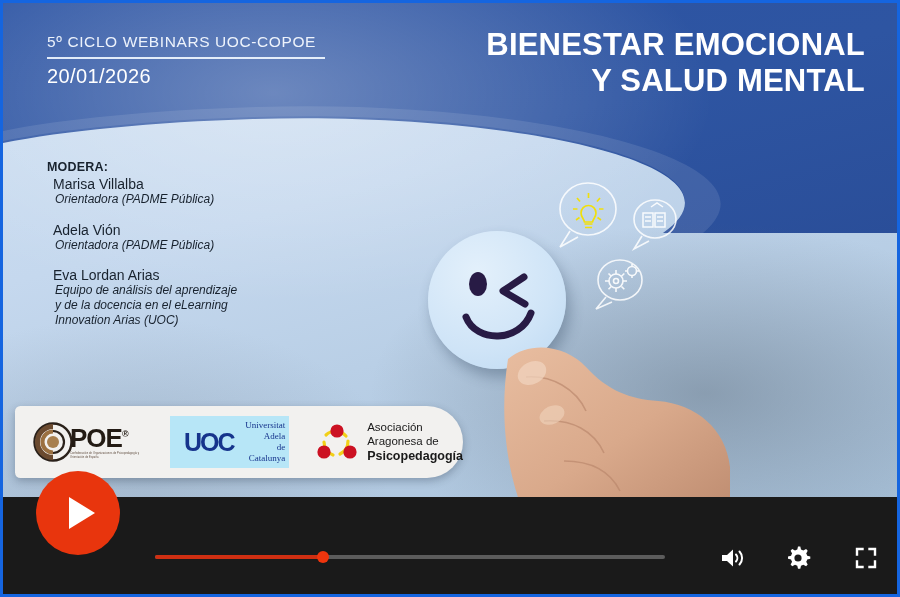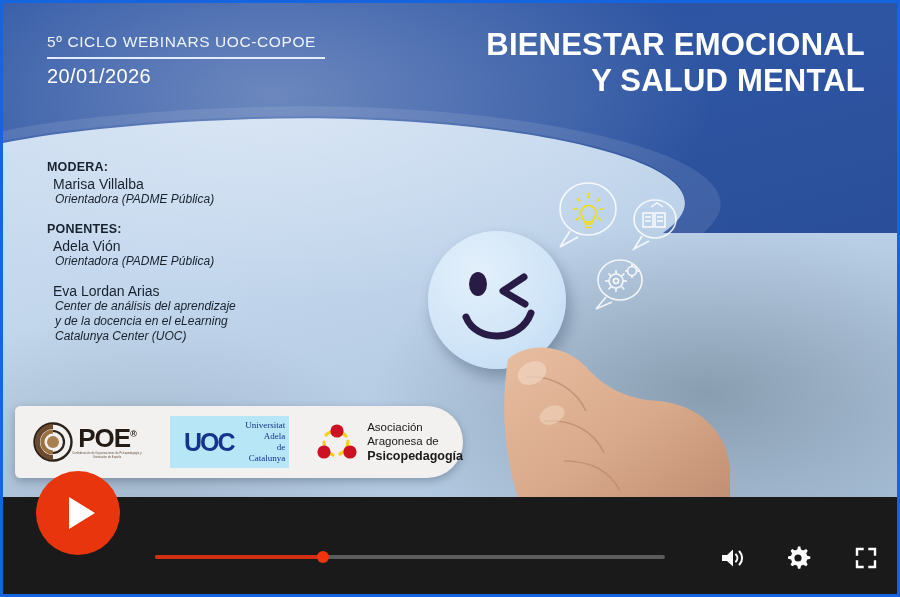--- a/index.html
+++ b/index.html
@@ -76,21 +76,21 @@
 
   
   #logobar{
     position:absolute;left:12px;top:403px;width:448px;height:72px;
     background:#f2f1ef;
     border-radius:6px 40px 40px 6px;
     box-shadow:0 3px 9px rgba(25,40,60,.30);
     display:flex;align-items:center;
   }
   .logo-slot{display:flex;align-items:center;height:100%;}
-  #logo-copoe{margin-left:18px;text-align:center;}
+  #logo-copoe{margin-left:18px;}
   #logo-uoc{margin-left:26px;}
   #logo-aap{margin-left:26px;}
   .copoe-word{
     font-weight:bold;font-size:26px;color:#231b14;letter-spacing:-1px;line-height:1;
     position:relative;
   }
   .copoe-reg{font-size:9px;vertical-align:super;font-weight:bold;}
   .copoe-sub{
     font-size:2.6px;color:#5a4638;line-height:1.45;margin-top:1px;letter-spacing:.1px;
     width:74px;
@@ -172,28 +172,27 @@
       </div>
     </div>
 
     <div id="photo-shade"></div>
 
     <div id="speakers">
       <div class="sp-role">MODERA:</div>
       <div class="sp-name">Marisa Villalba</div>
       <div class="sp-desc">Orientadora (PADME Pública)</div>
       <div class="sp-gap"></div>
-      <div class="sp-role">PONENTES:</div>
       <div class="sp-name">Adela Vión</div>
       <div class="sp-desc">Orientadora (PADME Pública)</div>
       <div class="sp-gap-sm"></div>
       <div class="sp-name">Eva Lordan Arias</div>
-      <div class="sp-desc">Center de análisis del aprendizaje</div>
+      <div class="sp-desc">Equipo de análisis del aprendizaje</div>
       <div class="sp-desc">y de la docencia en el eLearning</div>
-      <div class="sp-desc">Catalunya Center (UOC)</div>
+      <div class="sp-desc">Innovation Arias (UOC)</div>
     </div>
 
     <svg id="bubbles" viewBox="0 0 145 135">
       <g fill="none" stroke="#ffffff" stroke-width="1.6" opacity="0.85">
         <path d="M12,34 a28,26 0 1,1 56,0 a28,26 0 1,1 -56,0"></path>
         <path d="M22,56 L12,72 L30,62"></path>
         <path d="M86,44 a21,19 0 1,1 42,0 a21,19 0 1,1 -42,0"></path>
         <path d="M94,61 L86,74 L101,66"></path>
         <path d="M50,105 a22,20 0 1,1 44,0 a22,20 0 1,1 -44,0"></path>
         <path d="M58,122 L48,134 L64,127"></path>

